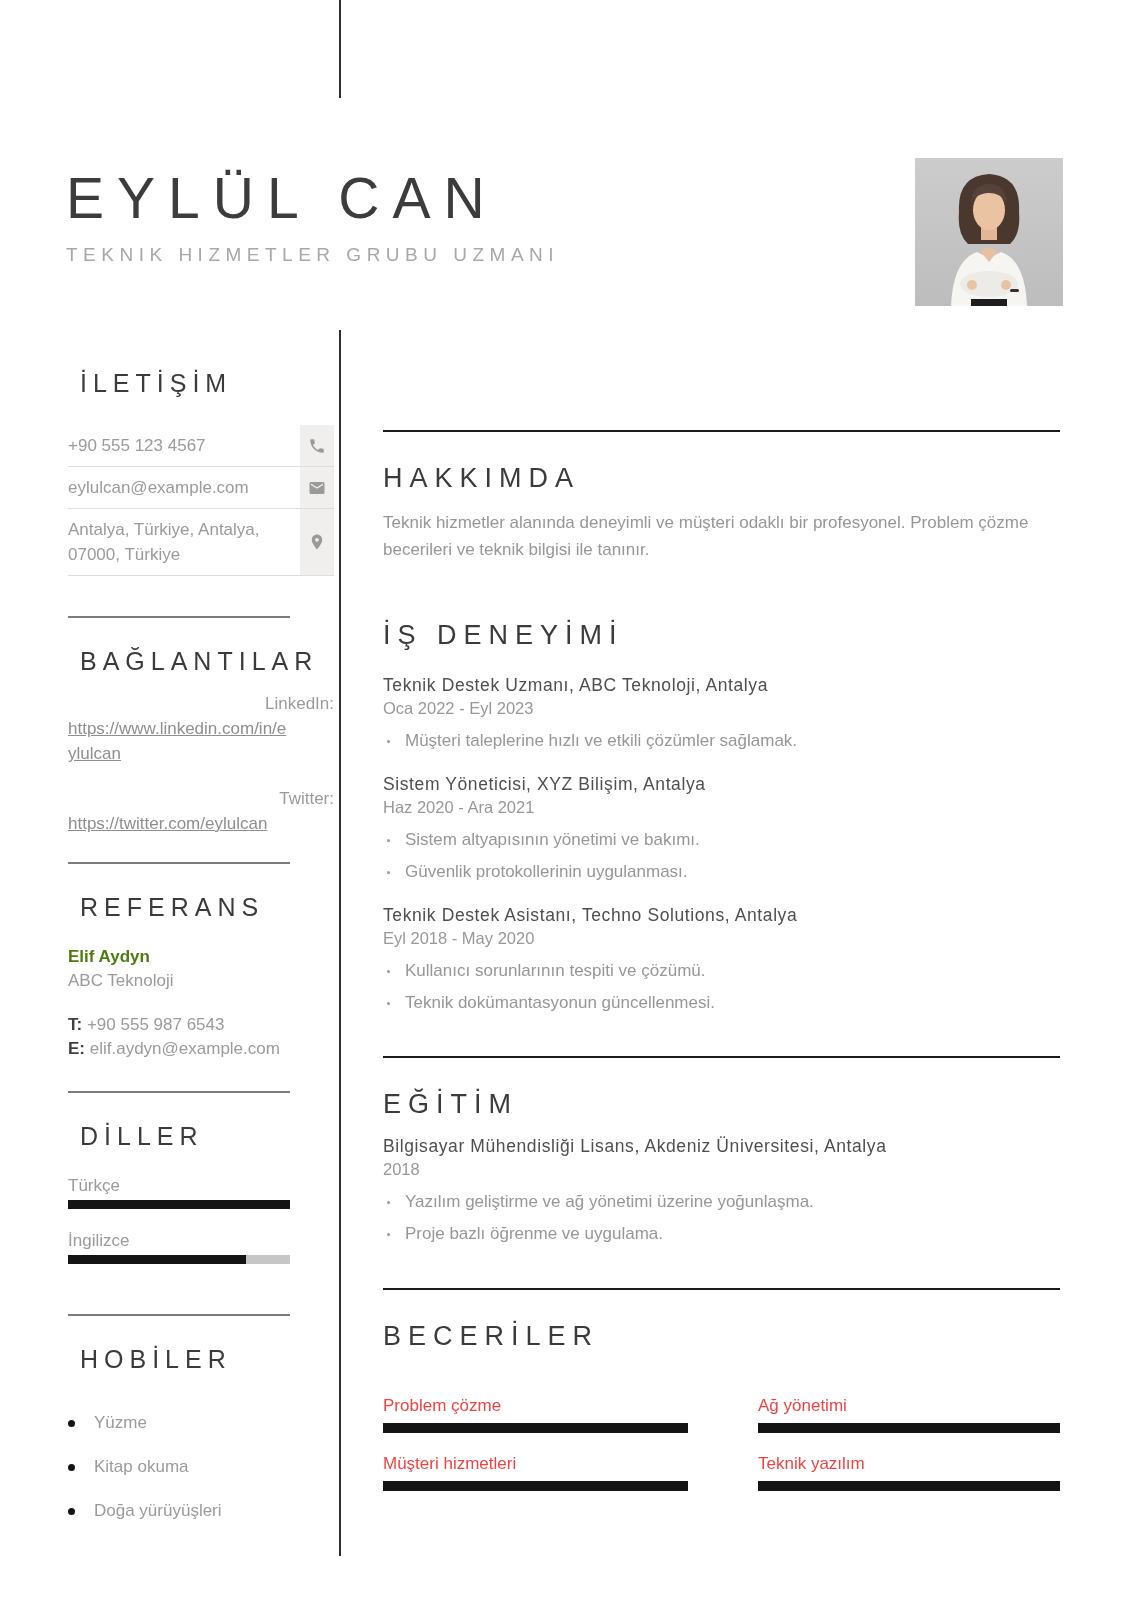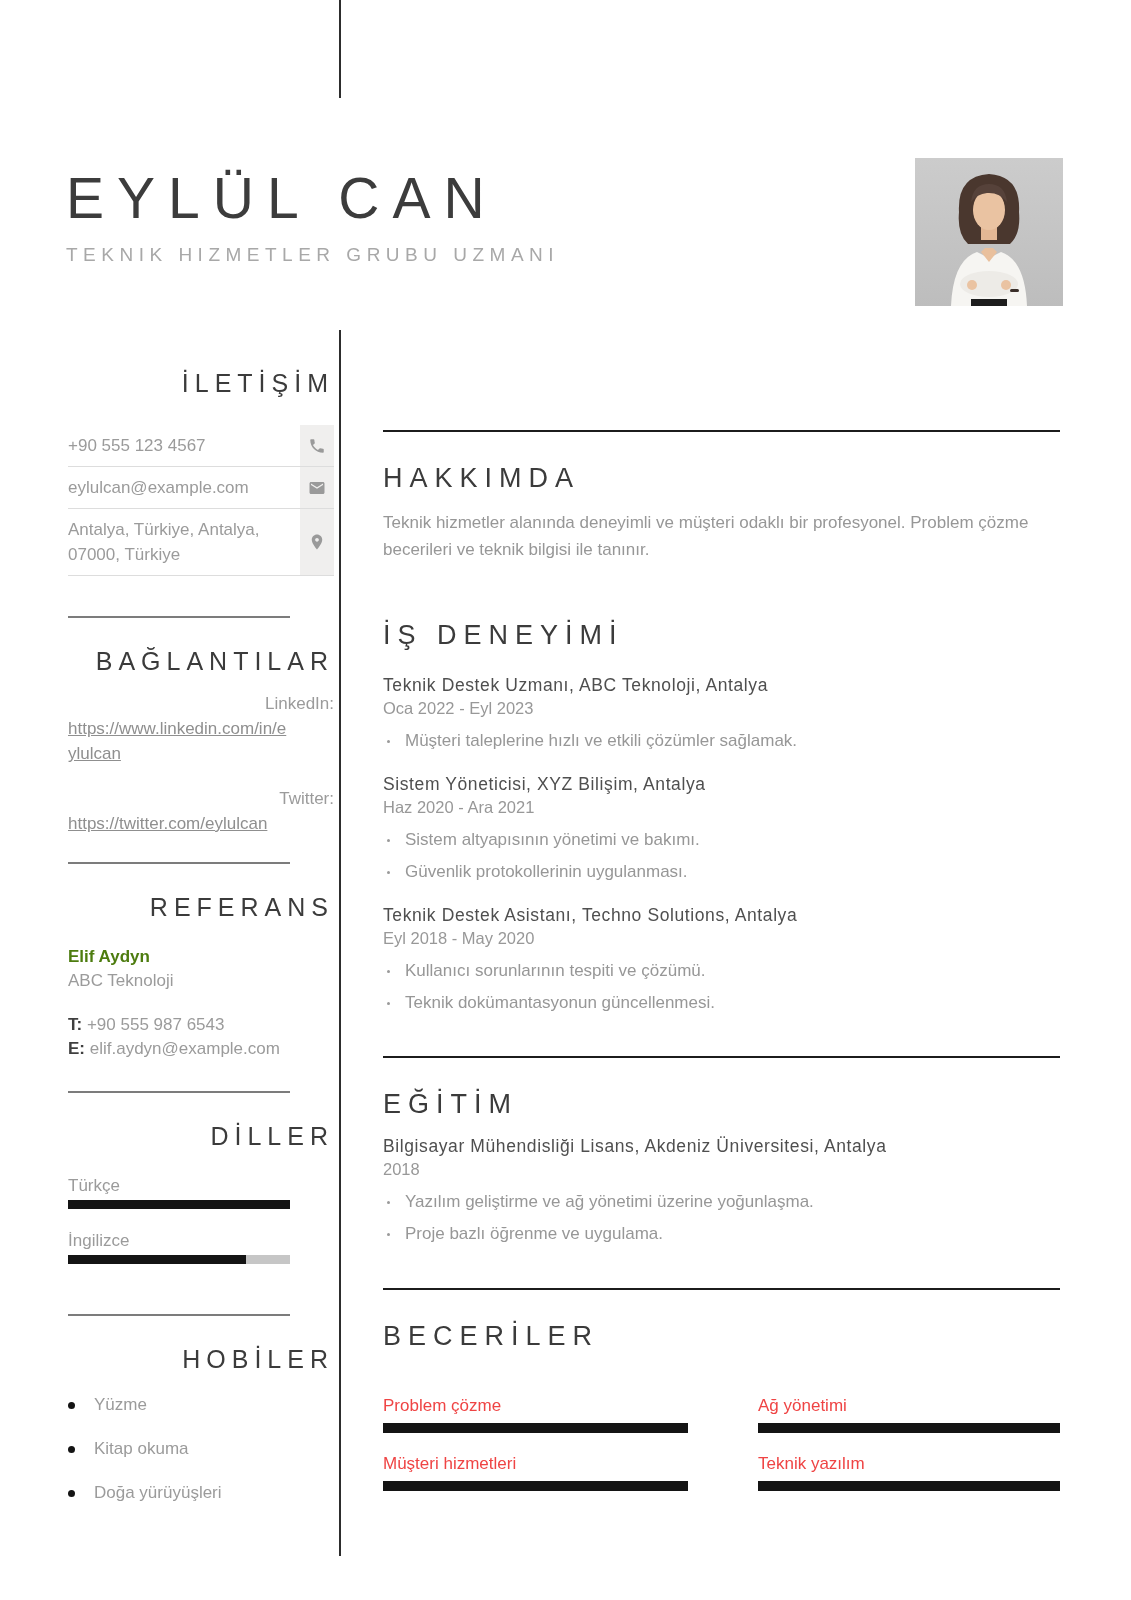--- a/index.html
+++ b/index.html
@@ -13,21 +13,21 @@
   .v-main{top:330px;height:1226px;}
 
   
   .hdr{position:absolute;left:66px;top:166px;}
   .name{font-size:57px;line-height:64px;color:#3c3c3c;letter-spacing:13px;font-weight:400;}
   .role{margin-top:14px;font-size:19px;color:#a8a8a8;letter-spacing:5.5px;}
   .photo{position:absolute;left:915px;top:158px;width:148px;height:148px;}
 
   
   .sidebar{position:absolute;left:68px;top:360px;width:266px;}
-  .side-h{font-size:25px;letter-spacing:6px;color:#3b3b3b;font-weight:400;line-height:31px;word-break:break-all;margin:0;text-align:right;}
+  .side-h{font-size:25px;letter-spacing:6px;color:#3b3b3b;font-weight:400;line-height:31px;word-break:break-all;margin:12px;}
   .contact{margin-top:26px;}
   .c-row{display:flex;align-items:stretch;border-bottom:1px solid #dddddd;}
   .c-text{width:222px;padding:8px 0;font-size:17px;line-height:25px;color:#9b9b9b;}
   .c-ico{width:34px;margin-left:10px;background:#f0efee;display:flex;align-items:center;justify-content:center;}
   .c-ico svg{width:18px;height:18px;fill:#9a9a9a;}
   .rule-s{width:222px;border:0;border-top:2px solid #7c7c7c;margin:0;}
   .link-block{margin-top:14px;}
   .link-label{font-size:17px;color:#9b9b9b;line-height:25px;text-align:right;}
   .link-url{display:inline-block;font-size:17px;color:#8f8f8f;line-height:25px;text-decoration:underline;word-break:break-all;}
   .lb1 .link-url{max-width:219px;}
@@ -35,21 +35,21 @@
   .lb2 .link-url{max-width:272px;}
   .ref-name{font-size:17px;font-weight:700;color:#4d7c0f;line-height:24px;margin-top:22px;}
   .ref-co{font-size:17px;color:#9b9b9b;line-height:24px;}
   .ref-line{font-size:17px;color:#9b9b9b;line-height:24px;}
   .ref-line .bl{font-weight:700;color:#3f3f3f;}
   .lang{margin-top:24px;}
   .lang2{margin-top:22px;}
   .lang-name{font-size:17px;color:#9b9b9b;line-height:20px;}
   .bar{height:9px;background:#c6c6c6;margin-top:4px;width:222px;}
   .bar-fill{height:100%;background:#141414;}
-  .hob-list{margin-top:20px;}
+  .hob-list{margin-top:38px;}
   .hob{display:flex;align-items:center;margin-bottom:24px;}
   .dot{width:7px;height:7px;border-radius:50%;background:#141414;margin-right:19px;flex:none;}
   .hob-t{font-size:17px;color:#9b9b9b;}
 
   
   .main{position:absolute;left:383px;top:418px;width:677px;}
   .rule-m{border:0;border-top:2px solid #1c1c1c;margin:0;}
   .main-h{font-size:27px;letter-spacing:7px;color:#3b3b3b;font-weight:400;line-height:33px;margin:0;}
   .about-p{margin:14px 0 0;font-size:17px;line-height:27px;color:#979797;}
   .job{margin-top:22px;}

